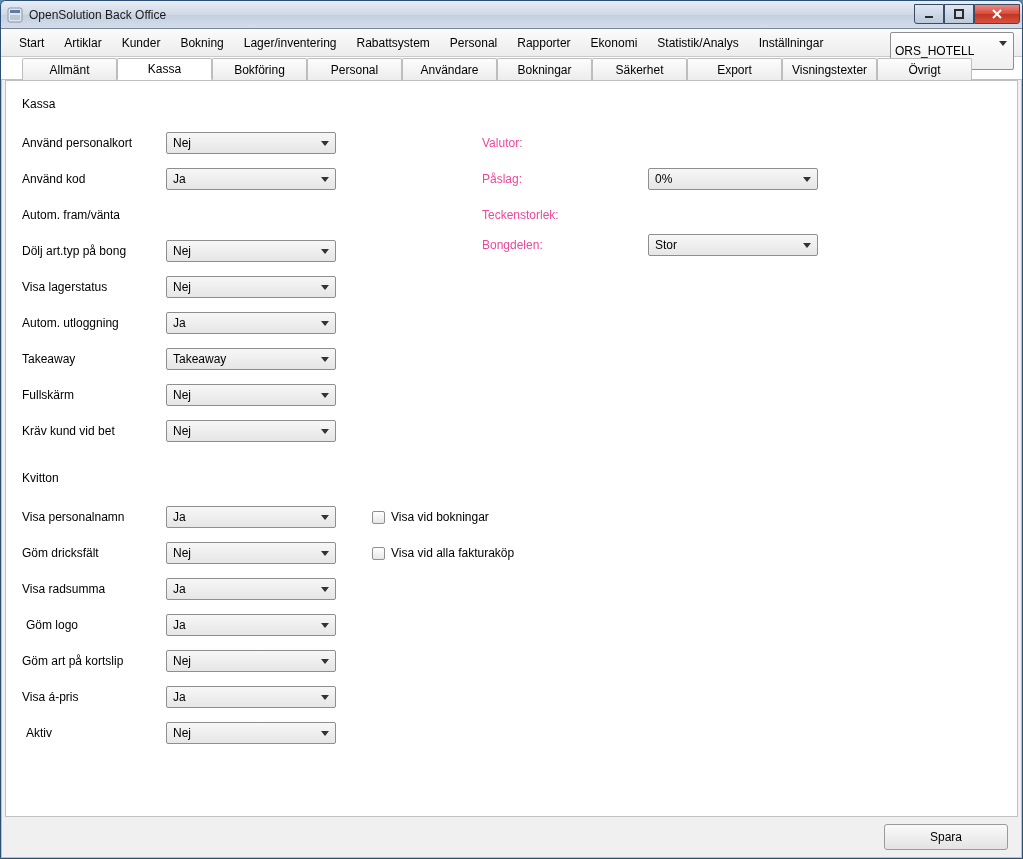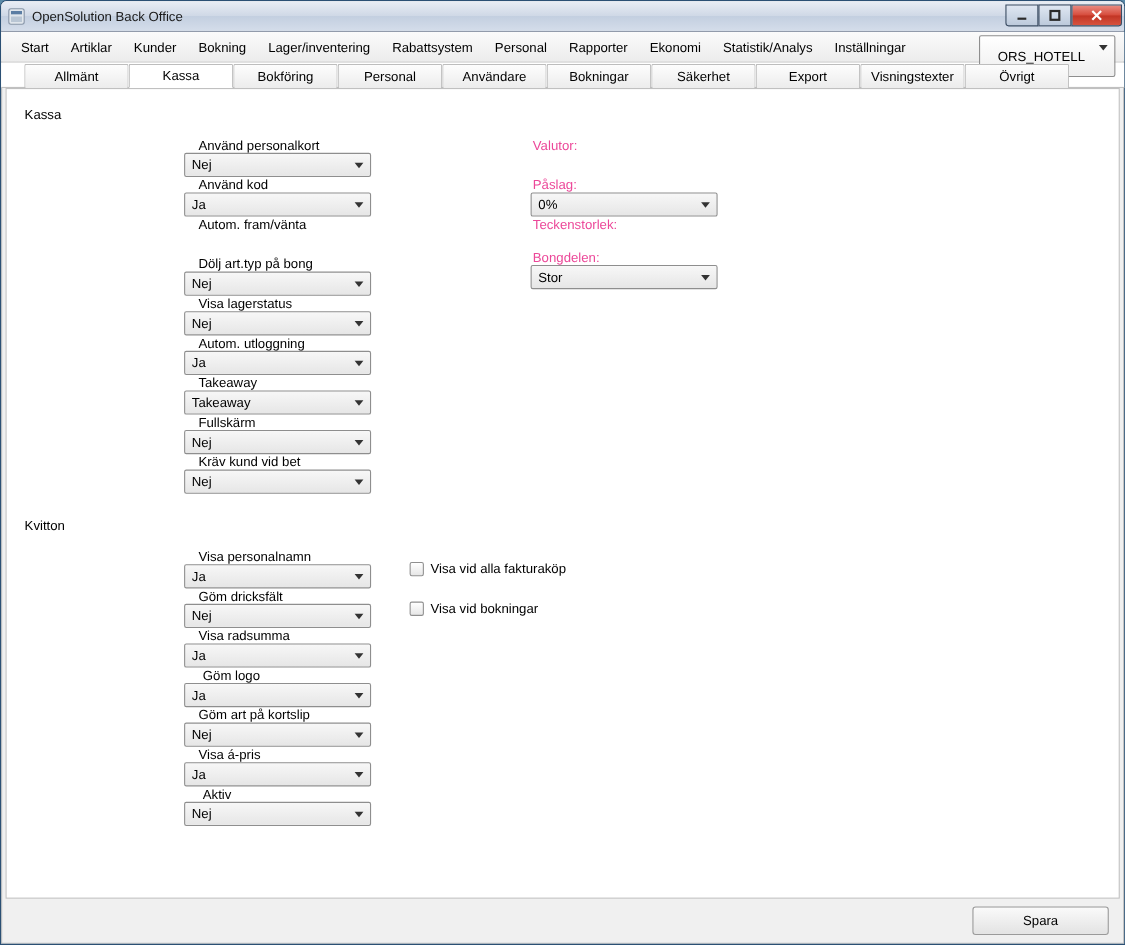--- a/index.html
+++ b/index.html
@@ -34,36 +34,36 @@
   .scroll::-webkit-scrollbar-track { background: #f0f0f0; border-left: 1px solid #d9d9d9; }
   .scroll::-webkit-scrollbar-thumb { background: linear-gradient(90deg,#e7eef7,#c7d4e4); border: 1px solid #9db1c7; border-radius: 2px; }
   .scroll::-webkit-scrollbar-button { height: 17px; background: linear-gradient(#f5f5f5,#e0e0e0); border: 1px solid #c4c4c4; }
 
   .section-title { font-size: 12px; color: #000; margin: 4px 0 14px 0; }
 
   .cols { display: flex; }
   .colL { width: 460px; }
   .colR { margin-left: 0; }
 
-  .row { display: flex; align-items: center; height: 36px; flex-direction: column; }
+  .row { display: flex; align-items: center; height: 36px; }
   .row .lbl { width: 144px; font-size: 12px; color: #000; }
   .combo { width: 170px; height: 22px; border: 1px solid #8e8e8e; background: linear-gradient(#f7f7f7,#e6e6e6); border-radius: 2px; display: flex; align-items: center; padding-left: 6px; position: relative; cursor: pointer; font-size: 12px; }
   .combo::after { content: ""; position: absolute; right: 6px; top: 8px; width: 0; height: 0; border-left: 4px solid transparent; border-right: 4px solid transparent; border-top: 5px solid #333; }
   .combo.raised { box-shadow: inset 0 1px 0 #fff; }
 
   .chk { display: flex; align-items: center; height: 36px; gap: 6px; }
   .chkbox { width: 13px; height: 13px; border: 1px solid #8f8f8f; background: linear-gradient(#fff,#e7e7e7); border-radius: 2px; }
 
   .rlabel { width: 166px; font-size: 12px; color: #ec4899; }
 
   
   .footer { position: absolute; left: 4px; right: 4px; bottom: 3px; height: 36px; background: #f0f0f0; display: flex; justify-content: flex-end; align-items: center; padding-right: 10px; }
   .save-btn { width: 124px; height: 26px; border: 1px solid #9a9a9a; background: linear-gradient(#fafafa,#e3e3e3); border-radius: 3px; cursor: pointer; font-size: 12px; }
 
-  .top-select-el { width: 124px; height: 38px; border: 1px solid #8e8e8e; background: linear-gradient(#fff,#eee); font-size: 12px; padding-left: 16px; }
+  .top-select-el { width: 124px; height: 38px; border: 1px solid #8e8e8e; background: linear-gradient(#fff,#eee); font-size: 12px; padding-left: 4px; }
 </style>
 </head>
 <body>
 
 <div class="window">
 
   <div class="titlebar">
     <span class="app-icon">
       <svg width="16" height="16" viewBox="0 0 16 16">
           <rect x="1" y="1" width="14" height="14" rx="2" fill="#e0e6ec" stroke="#8896a8"></rect>
@@ -258,25 +258,25 @@
           <div class="row">
               <div class="lbl">Visa á-pris</div>
               <div class="combo">
                 <span>Ja</span>
               </div>
             </div>
         </div>
         <div class="colR" style="margin-left:-110px">
           <div class="chk">
               <span class="chkbox"></span>
-              <span>Visa vid alla fakturaköp</span>
+              <span>Visa vid bokningar</span>
             </div>
           <div class="chk">
               <span class="chkbox"></span>
-              <span>Visa vid bokningar</span>
+              <span>Visa vid alla fakturaköp</span>
             </div>
         </div>
       </div>
 
       <div class="cols">
         <div class="colL">
           <div class="row">
               <div class="lbl" style="padding-left:4px">Aktiv</div>
               <div class="combo">
                 <span>Nej</span>

